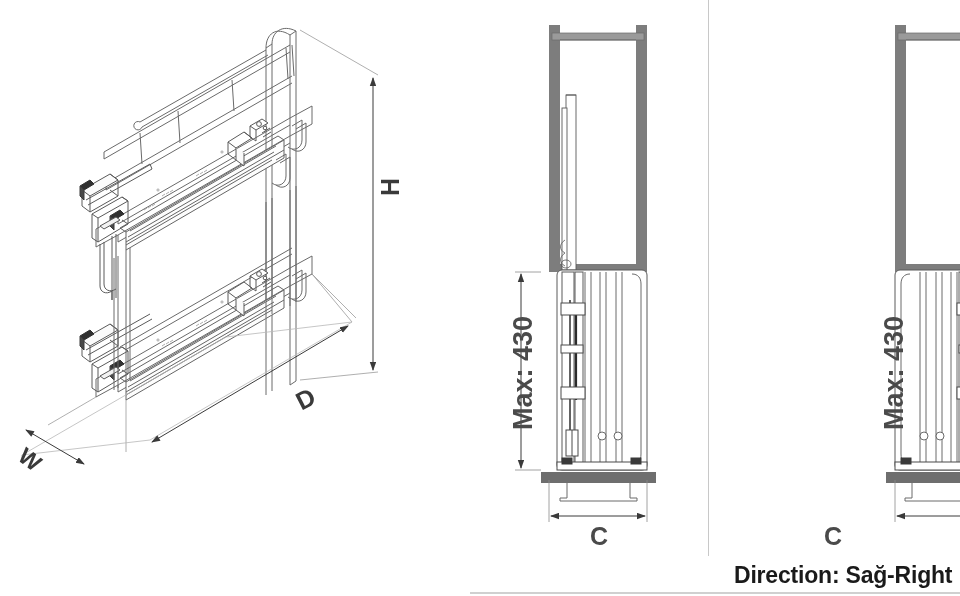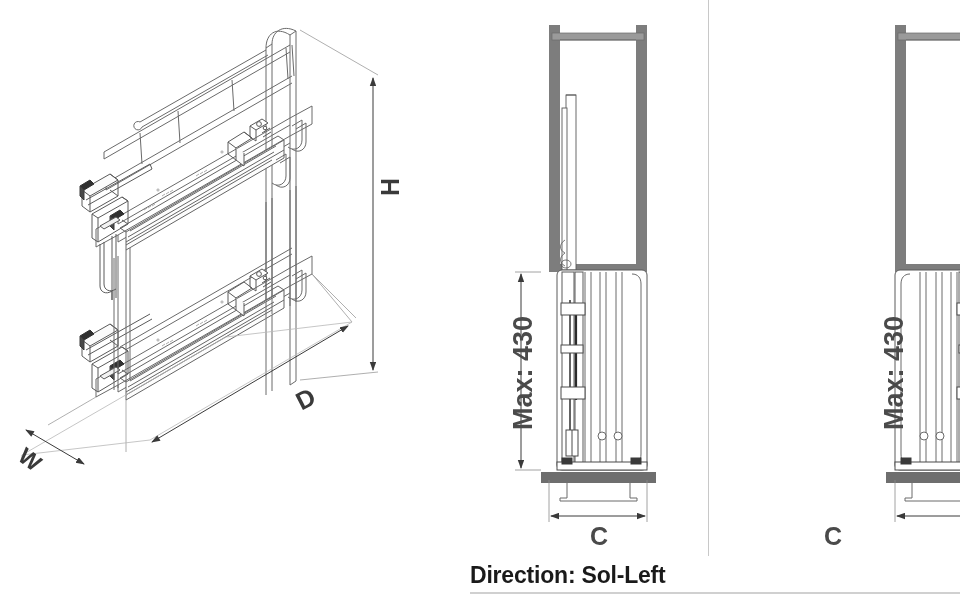--- a/index.html
+++ b/index.html
@@ -527,19 +527,19 @@
   <div class="dim-label label-w">W</div>
 
   <div class="dim-label label-max-left">Max: 430</div>
 
   <div class="dim-label label-max-right">Max: 430</div>
 
   <div class="dim-label label-c-left">C</div>
 
   <div class="dim-label label-c-right">C</div>
 
-  <div class="caption caption-left">Direction: Sol-Left</div>
-
+
+  <div class="caption caption-right">Direction: Sağ-Right</div>
 
   <div class="vdiv"></div>
   <div class="bottom-rule"></div>
 
 </div>
 
 </body></html>

